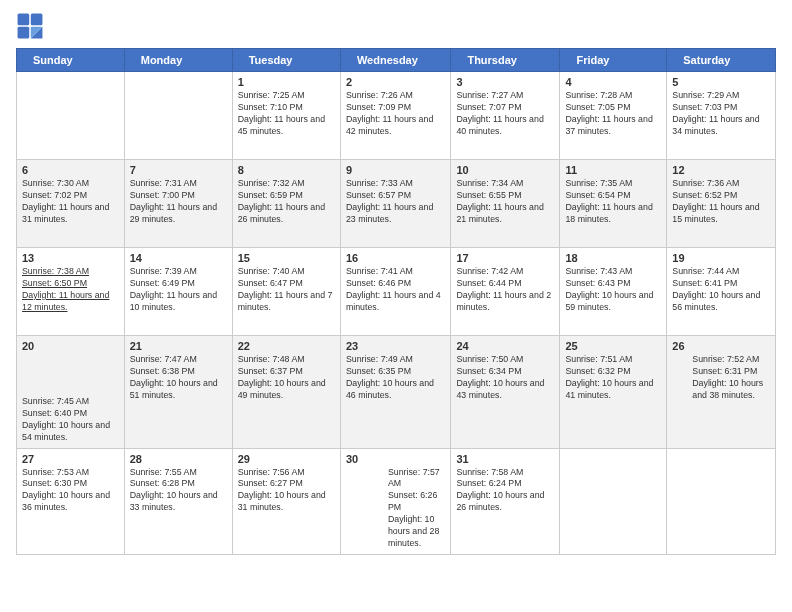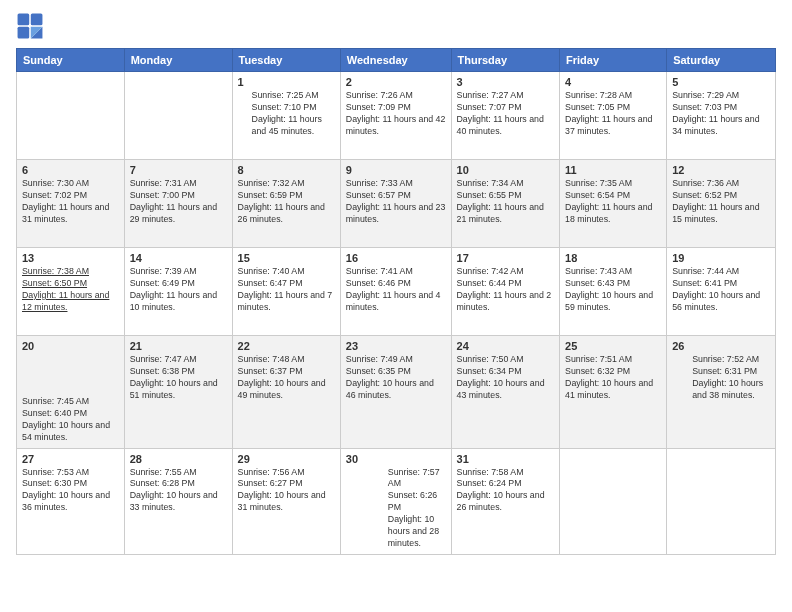--- a/index.html
+++ b/index.html
@@ -54,21 +54,21 @@
     }
     .calendar {
       width: 100%;
       border-collapse: collapse;
       font-size: 9.5px;
     }
     .calendar thead th {
       background: #4472c4;
       color: #fff;
       text-align: left;
-      padding: 5px 6px;
+      padding: 5px 16px;
       font-size: 11px;
       font-weight: 600;
       border: 1px solid #3a62a8;
     }
     .calendar tbody td {
       border: 1px solid #ccc;
       vertical-align: top;
       padding: 4px 5px;
       width: 113px;
       min-height: 70px;
@@ -131,21 +131,21 @@
           <th>Friday</th>
           <th>Saturday</th>
         </tr>
     </thead>
     <tbody id="calendar-body">
     <tr>
           <td class="empty-cell"></td>
           <td class="empty-cell"></td>
           <td>
             <span class="day-number">1</span>
-            <div class="day-info" style="white-space: pre-line; margin-left: 14px;">Sunrise: 7:25 AM
+            <div class="day-info" style="white-space: pre-line;">Sunrise: 7:25 AM
 Sunset: 7:10 PM
 Daylight: 11 hours and 45 minutes.</div>
           </td>
           <td>
             <span class="day-number">2</span>
             <div class="day-info" style="white-space: pre-line;">Sunrise: 7:26 AM
 Sunset: 7:09 PM
 Daylight: 11 hours and 42 minutes.</div>
           </td>
           <td>

